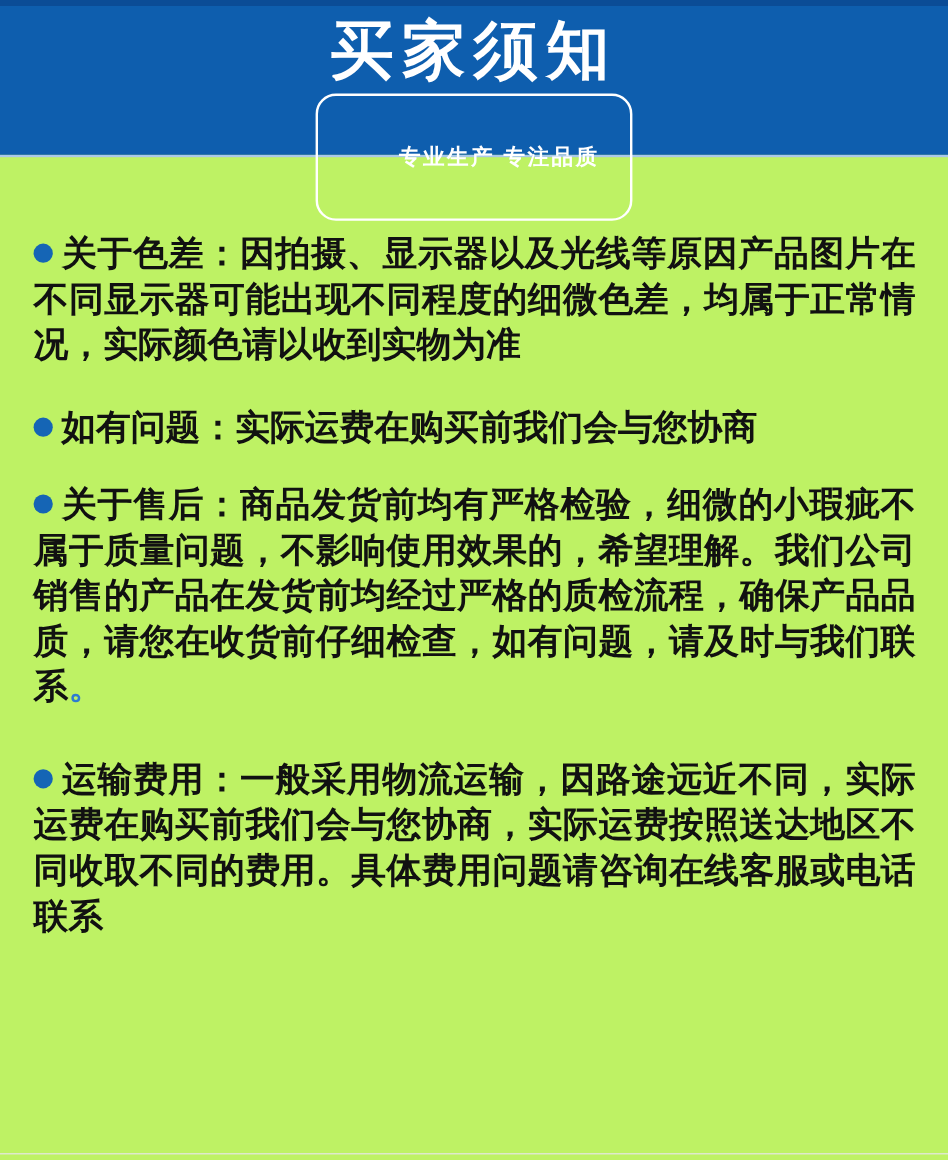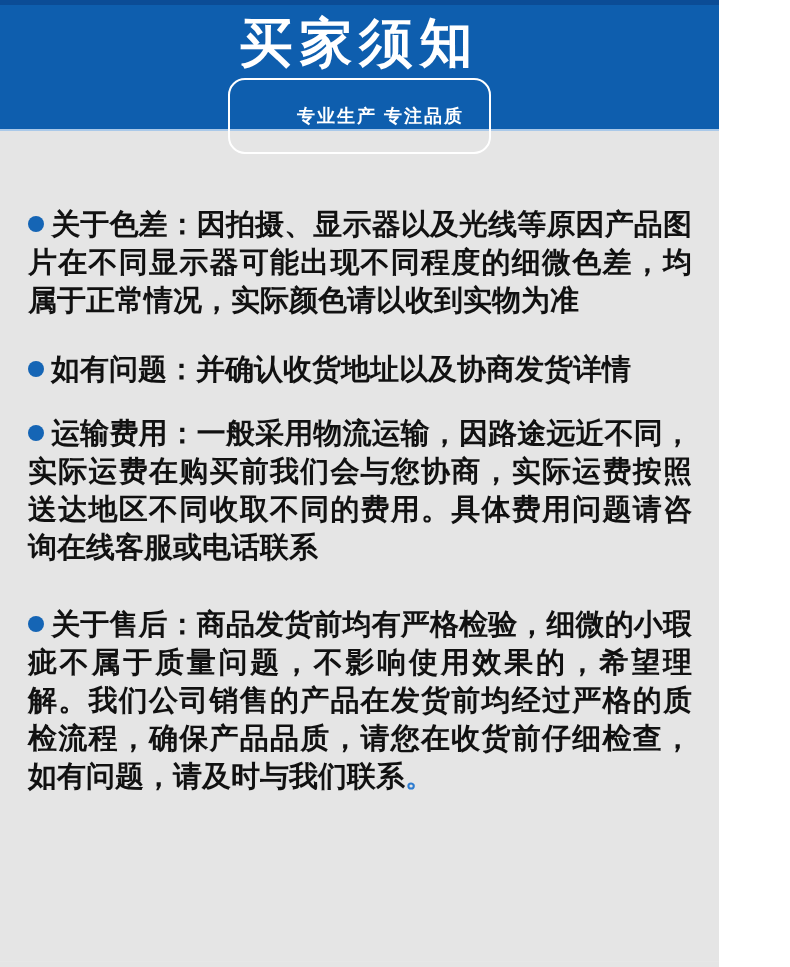--- a/index.html
+++ b/index.html
@@ -1,20 +1,20 @@
 <!DOCTYPE html>
 <html><head>
 <meta charset="utf-8">
 <style>
   html, body { margin: 0; padding: 0; background: #ffffff; }
   .page {
     position: relative;
-    width: 719px;
+    width: 790px;
     height: 967px;
-    background: #e5e5e5;
+    background: #bef264;
     overflow: hidden;
     font-family: "Liberation Sans", sans-serif;
   }
 
   
   .banner {
     position: relative;
     width: 100%;
     height: 129px;
     background: #0e5eae;
@@ -31,21 +31,21 @@
     font-size: 53px;
     line-height: 60px;
     font-weight: bold;
     letter-spacing: 7px;
   }
   .banner-badge {
     width: fit-content;
     margin: 5px auto 0 auto;
     border: 2px solid #ffffff;
     border-radius: 17px;
-    padding: 3px 25px;
+    padding: 18px 25px;
     color: #ffffff;
     font-size: 18px;
     font-weight: bold;
     letter-spacing: 2px;
     white-space: pre;
   }
   .banner-underline {
     width: 100%;
     height: 2px;
     background: #aac9e9;
@@ -56,21 +56,21 @@
     padding: 62px 27px 0 28px;
   }
   .notice {
     margin: 0;
     color: #111111;
     font-size: 29px;
     line-height: 38px;
     font-weight: bold;
     text-align: justify;
   }
-  .notice:nth-of-type(1) { margin-bottom: 31px; margin-top: 12px; }
+  .notice:nth-of-type(1) { margin-bottom: 31px; }
   .notice:nth-of-type(2) { margin-bottom: 26px; }
   .notice:nth-of-type(3) { margin-bottom: 39px; }
   .notice:nth-of-type(4) { margin-bottom: 57px; }
   .notice:nth-of-type(5) { margin-bottom: 0; }
 
   .bullet {
     display: inline-block;
     width: 16px;
     height: 16px;
     border-radius: 50%;
@@ -105,28 +105,28 @@
   <div class="banner-underline"></div>
 
   <main class="notices">
 
     <p class="notice">
       <span class="bullet"></span><span>关于色差：</span><span>因拍摄、显示器以及光线等原因产品图片在不同显示器可能出现不同程度的细微色差，均属于正常情况，实际颜色请以收到实物为准</span>
     </p>
 
 
     <p class="notice">
-      <span class="bullet"></span><span>如有问题：</span><span>并确认收货地址以及协商发货详情</span>
+      <span class="bullet"></span><span>如有问题：</span><span>实际运费在购买前我们会与您协商</span>
+    </p>
+
+    <p class="notice">
+      <span class="bullet"></span><span>关于售后：</span><span>商品发货前均有严格检验，细微的小瑕疵不属于质量问题，不影响使用效果的，希望理解。我们公司销售的产品在发货前均经过严格的质检流程，确保产品品质，请您在收货前仔细检查，如有问题，请及时与我们联系</span><span class="blue-period">。</span>
     </p>
 
     <p class="notice">
       <span class="bullet"></span><span>运输费用：</span><span>一般采用物流运输，因路途远近不同，实际运费在购买前我们会与您协商，实际运费按照送达地区不同收取不同的费用。具体费用问题请咨询在线客服或电话联系</span>
-    </p>
-
-    <p class="notice">
-      <span class="bullet"></span><span>关于售后：</span><span>商品发货前均有严格检验，细微的小瑕疵不属于质量问题，不影响使用效果的，希望理解。我们公司销售的产品在发货前均经过严格的质检流程，确保产品品质，请您在收货前仔细检查，如有问题，请及时与我们联系</span><span class="blue-period">。</span>
     </p>
 
   </main>
 
   <div class="bottom-divider"></div>
 
 </div>
 
 </body></html>

